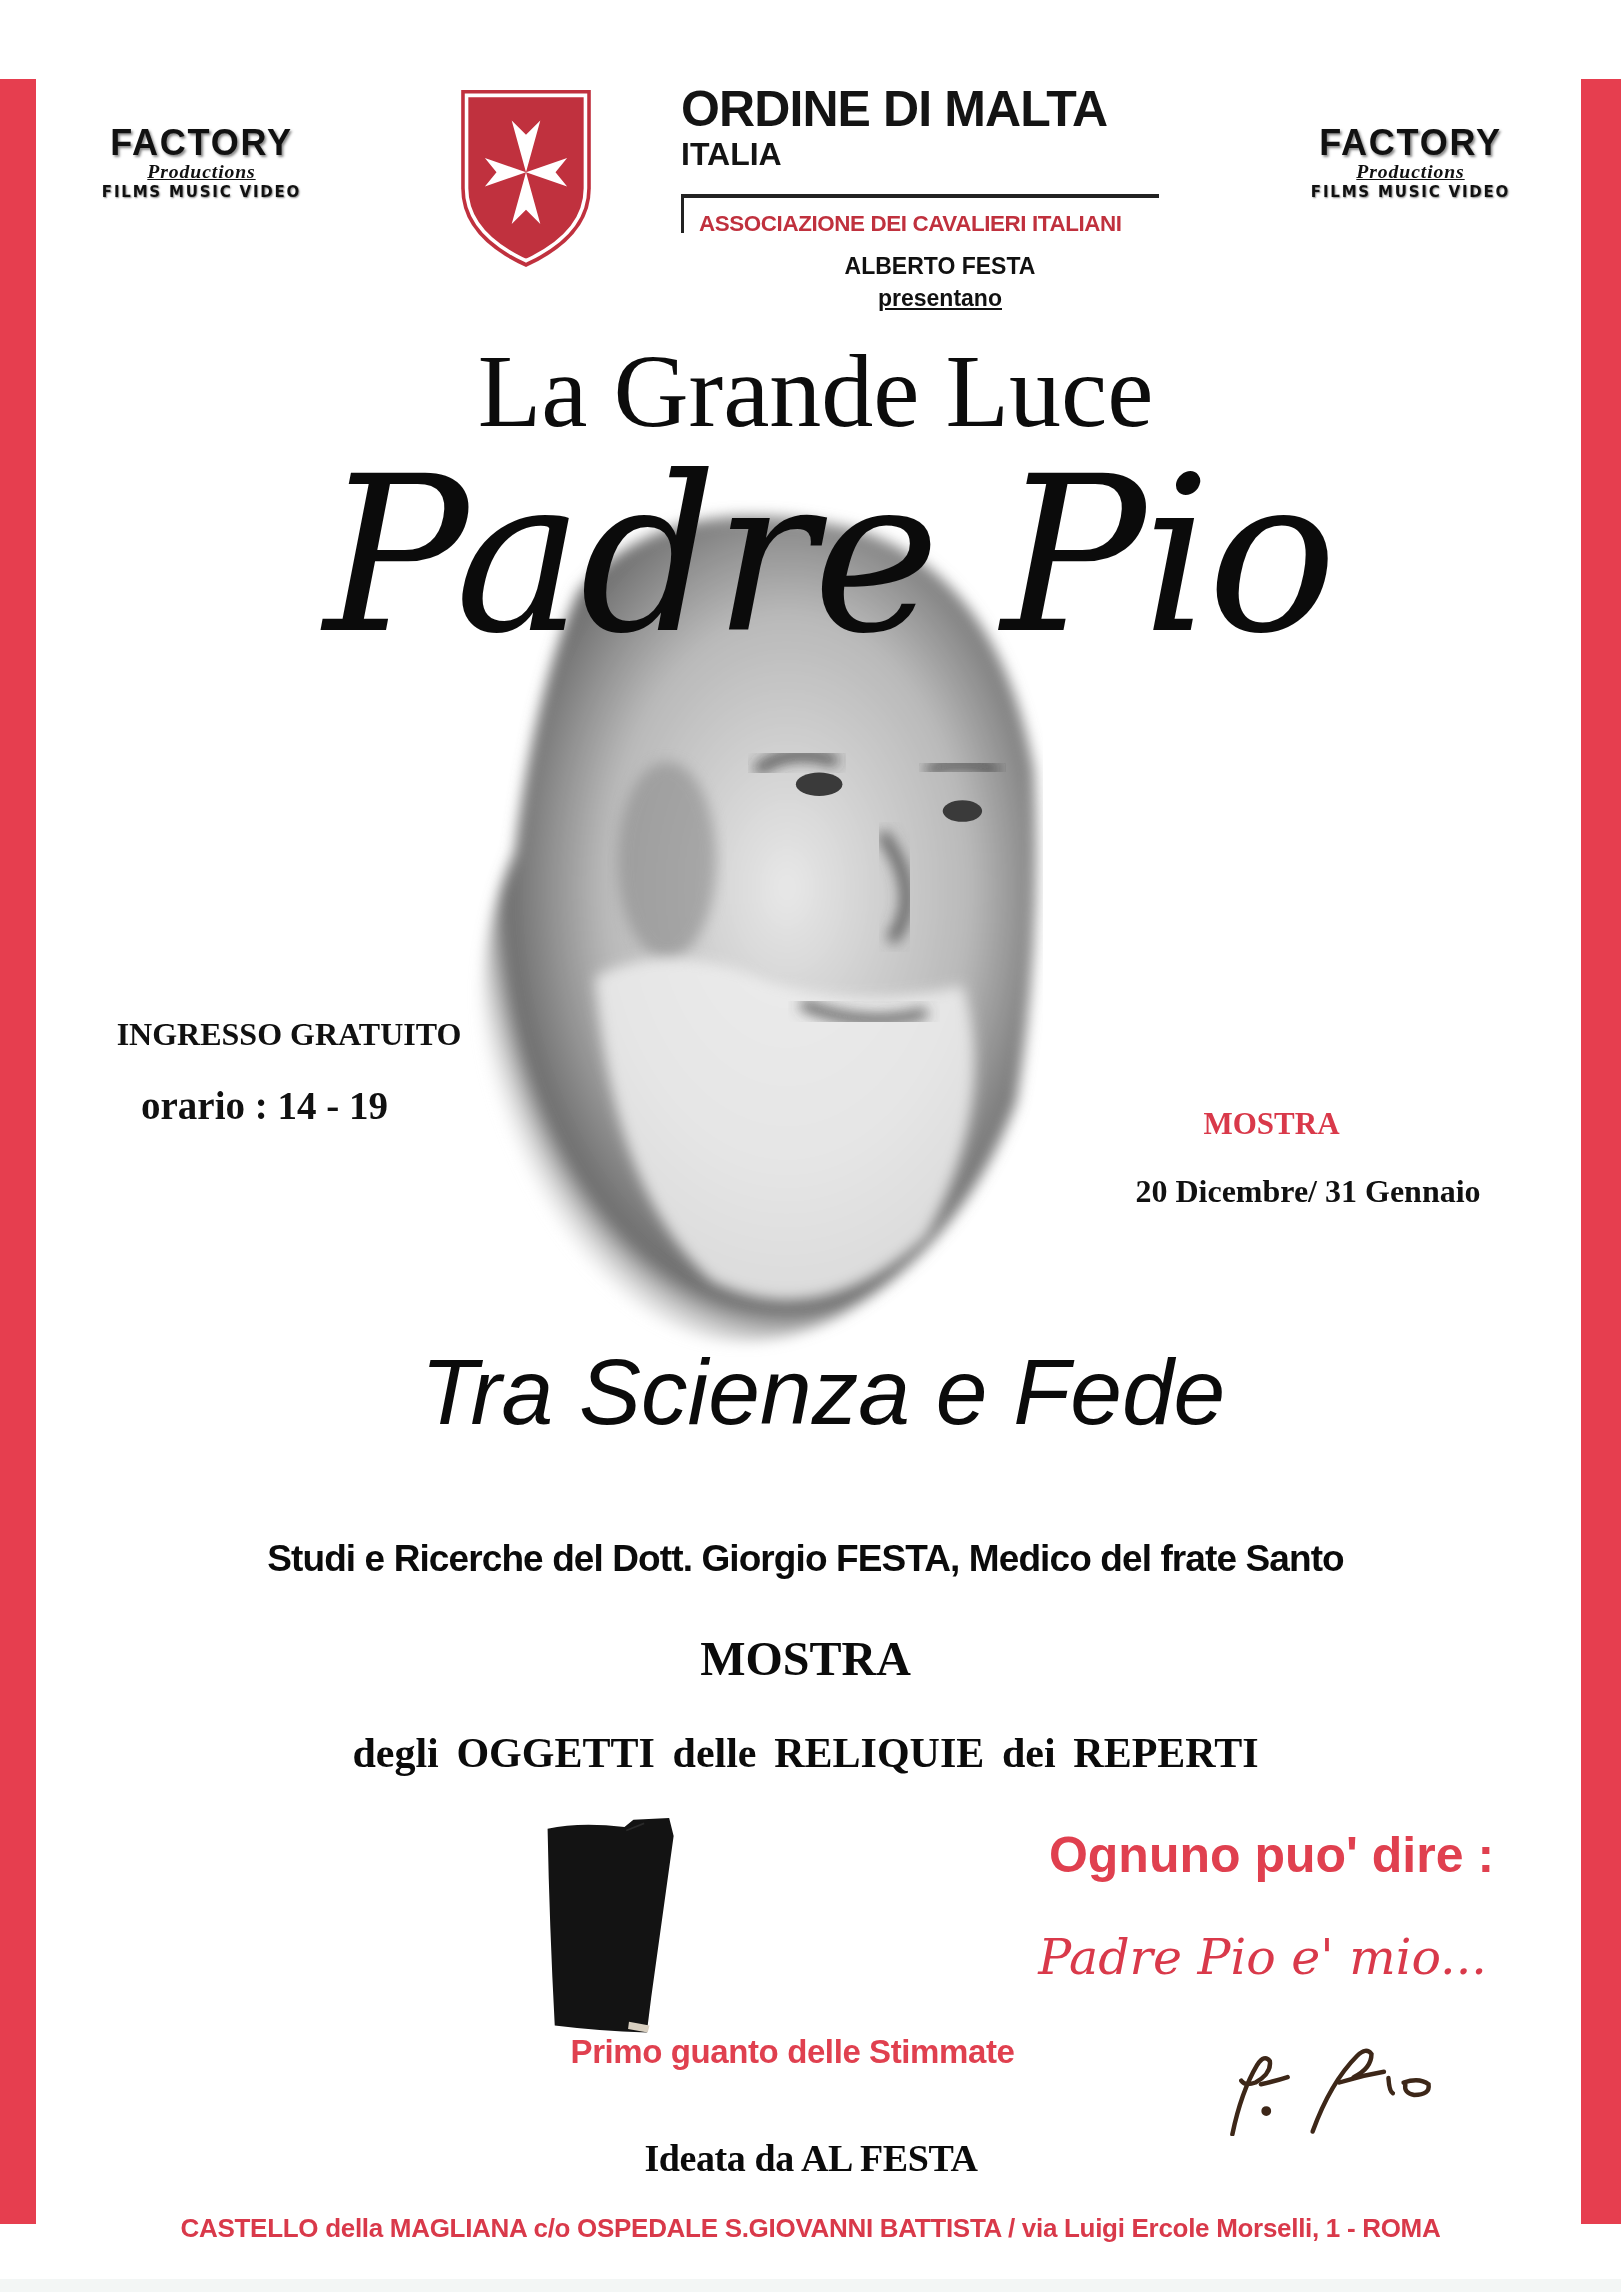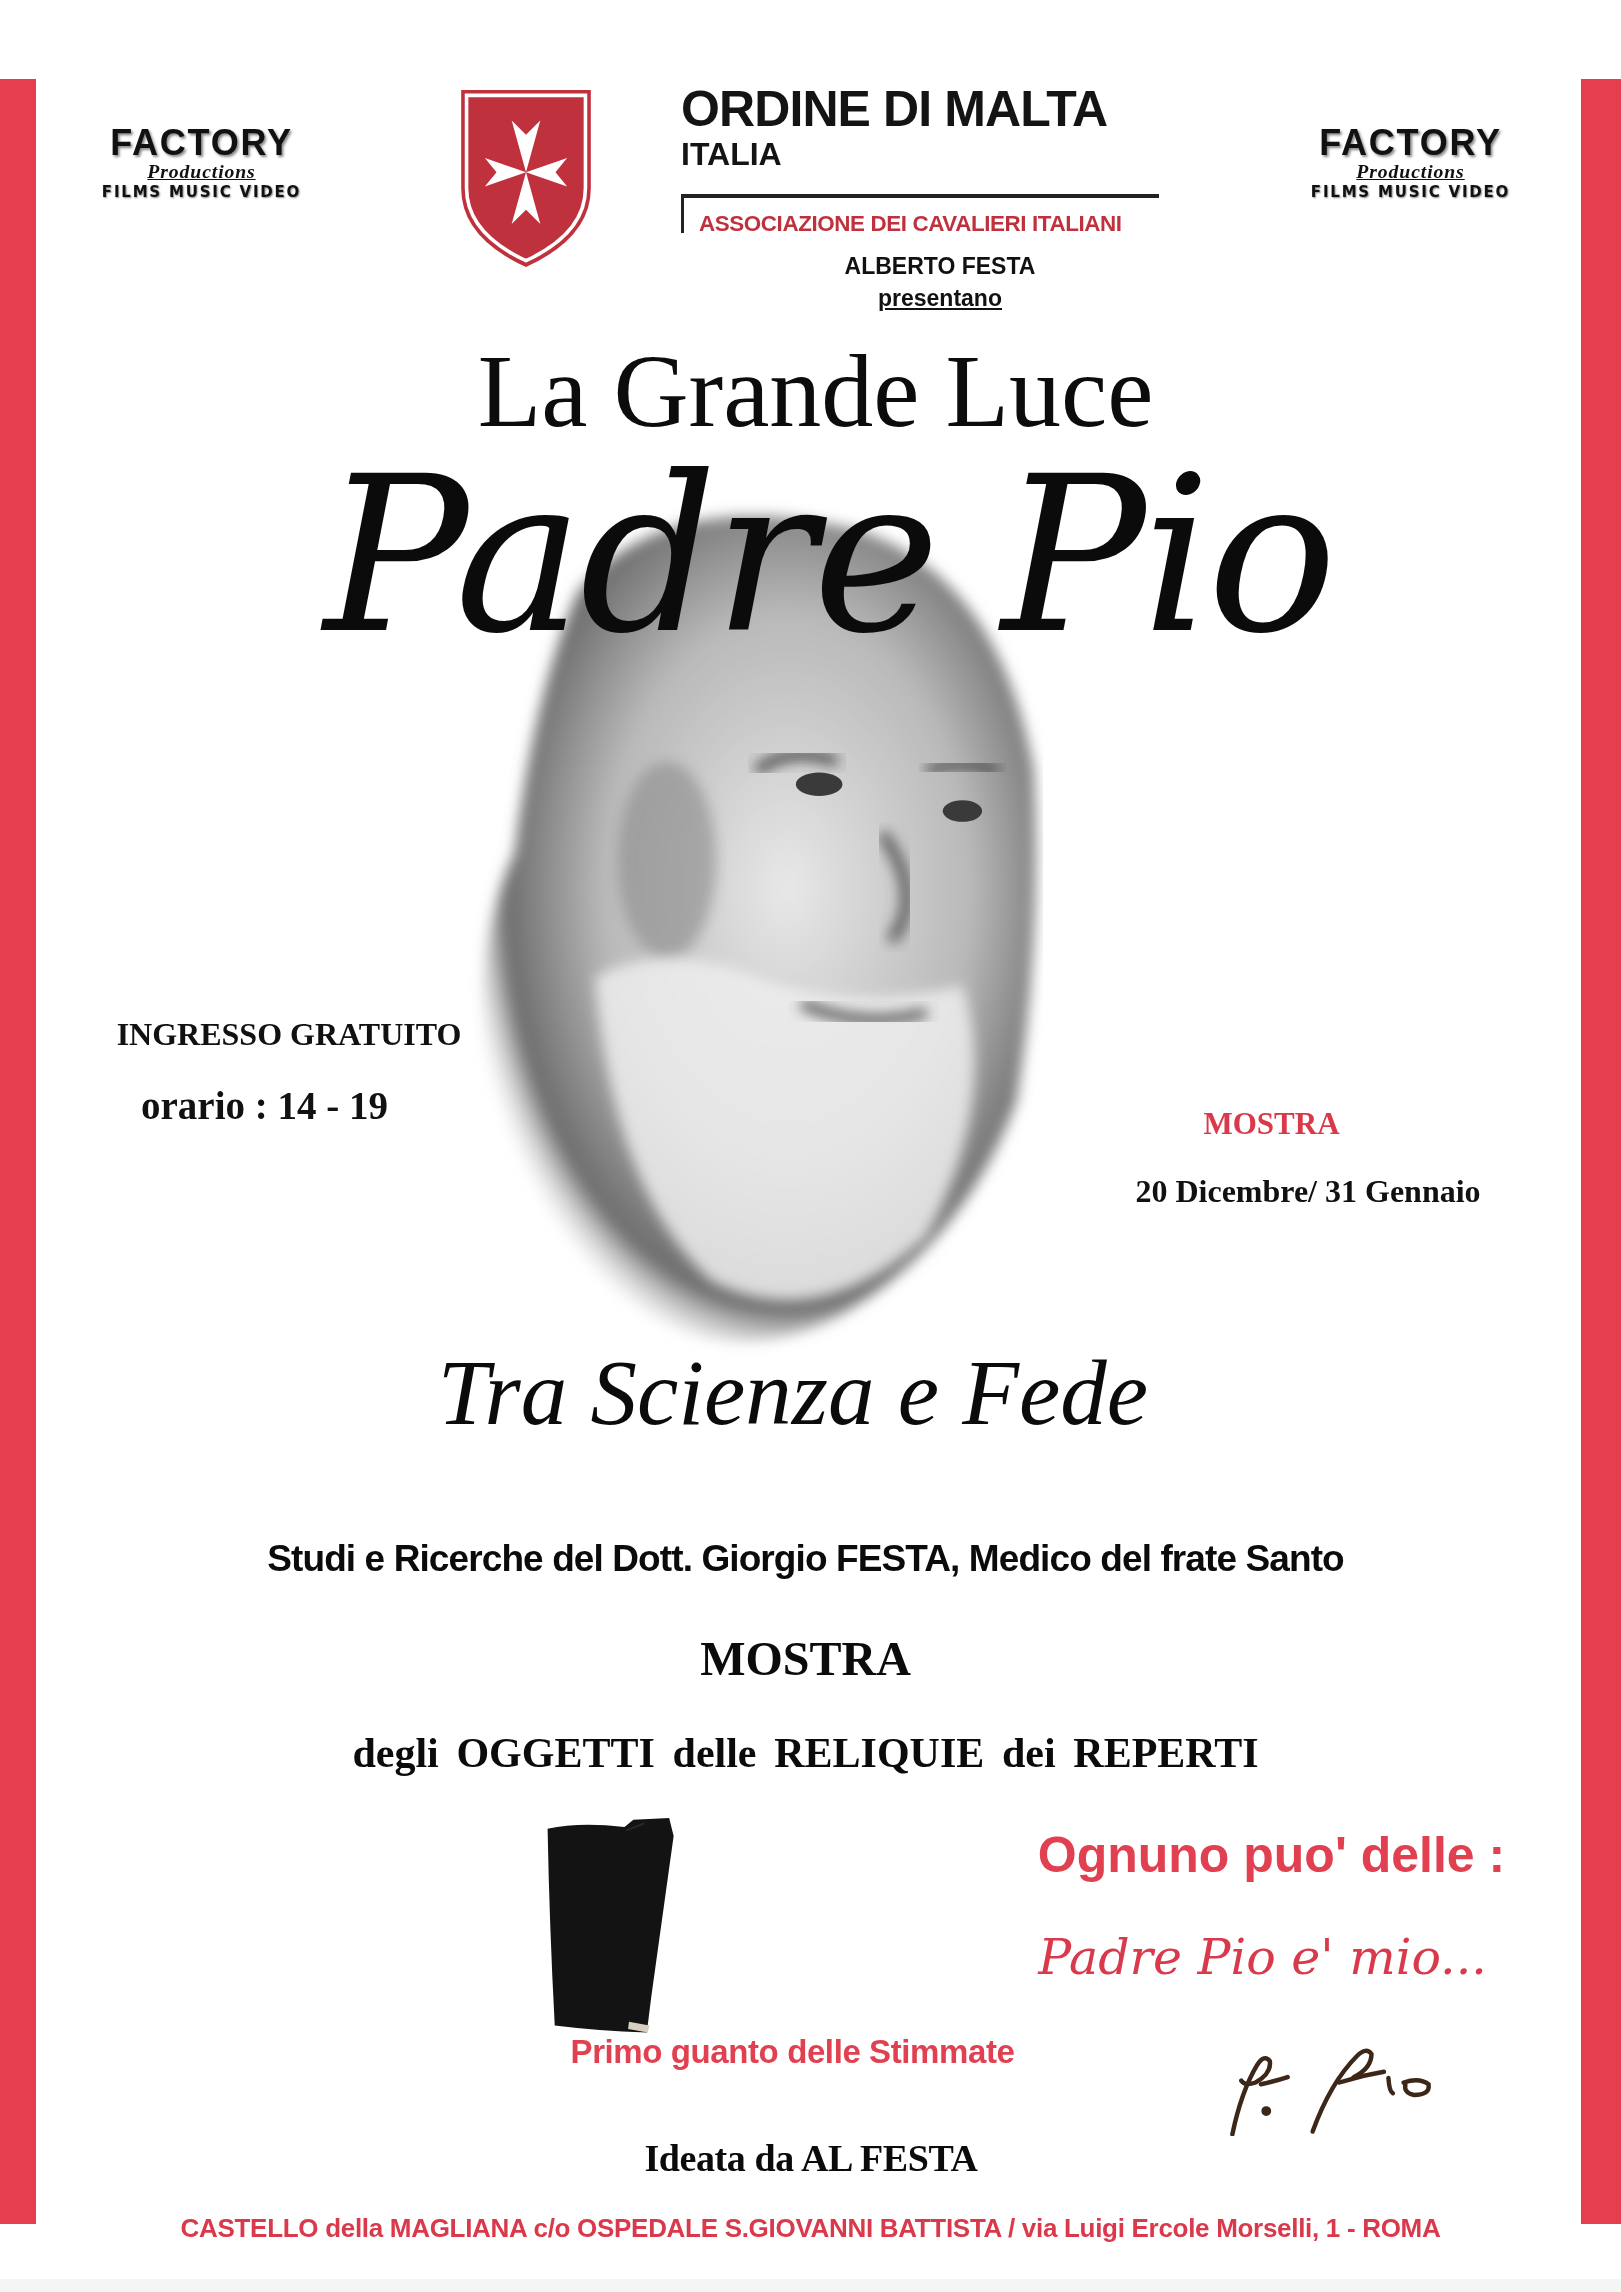--- a/index.html
+++ b/index.html
@@ -48,21 +48,21 @@
   #portrait { left: 461px; top: 475px; width: 582px; height: 905px; }
 
   #title-script { left: 206px; top: 439px; width: 1245px; text-align: center; font-family: "DejaVu Serif", serif; font-style: italic; font-size: 215px; line-height: 233px; color: #0b0b0b; letter-spacing: -3.6px; }
 
   #ingresso { left: 56px; top: 1016px; width: 466px; text-align: center; font-family: "Liberation Serif", serif; font-weight: bold; font-size: 32px; line-height: 36px; color: #111; }
   #orario { left: 54px; top: 1084px; width: 421px; text-align: center; font-family: "Liberation Serif", serif; font-weight: bold; font-size: 39px; line-height: 43px; color: #111; }
 
   #mostra-red { left: 1146px; top: 1106px; width: 251px; text-align: center; font-family: "Liberation Serif", serif; font-weight: bold; font-size: 31px; line-height: 36px; color: #d9394a; }
   #dates { left: 1057px; top: 1173px; width: 502px; text-align: center; font-family: "Liberation Serif", serif; font-weight: bold; font-size: 32px; line-height: 36px; color: #111; }
 
-  #subtitle-script { left: 278px; top: 1339px; width: 1030px; text-align: center; font-family: Liberation Serif, serif; font-style: italic; font-size: 93px; line-height: 107px; color: #0b0b0b; }
+  #subtitle-script { left: 308px; top: 1339px; width: 1030px; text-align: center; font-family: Liberation Sans, sans-serif; font-style: italic; font-size: 93px; line-height: 107px; color: #0b0b0b; }
 
   #studi { left: 134px; top: 1536px; width: 1343px; text-align: center; font-family: "Liberation Sans", sans-serif; font-weight: bold; font-size: 37px; line-height: 45px; color: #0b0b0b; letter-spacing: -0.9px; }
   #mostra-black { left: 537px; top: 1632px; width: 537px; text-align: center; font-family: "Liberation Serif", serif; font-weight: bold; font-size: 48px; line-height: 54px; color: #0b0b0b; }
   #oggetti { left: 134px; top: 1728px; width: 1343px; text-align: center; font-family: "Liberation Serif", serif; font-weight: bold; font-size: 42px; line-height: 50px; color: #0b0b0b; word-spacing: 7.2px; }
 
   
   #glove { left: 544px; top: 1818px; width: 152px; height: 219px; }
 
   #ognuno { left: 994px; top: 1827px; width: 555px; text-align: center; font-family: "Liberation Sans", sans-serif; font-weight: bold; font-size: 50px; line-height: 57px; color: #e0404f; }
   #mio-script { left: 967px; top: 1917px; width: 591px; text-align: center; font-family: "DejaVu Serif", serif; font-style: italic; font-size: 49px; line-height: 81px; color: #d9394a; }
@@ -147,21 +147,21 @@
 <div id="studi" class="abs">Studi e Ricerche del Dott. Giorgio FESTA, Medico del frate Santo</div>
 <div id="mostra-black" class="abs">MOSTRA</div>
 <div id="oggetti" class="abs">degli OGGETTI   delle RELIQUIE   dei REPERTI</div>
 
 <svg id="glove" class="abs" viewBox="0 0 170 245">
   <path d="M4 12 Q40 4 90 10 L100 2 L140 0 L145 20 L120 200 L115 240 Q60 238 12 232 Q6 120 4 12 Z" fill="#131313"></path>
   <path d="M92 14 L112 6" stroke="#2a2a2a" stroke-width="2"></path>
   <path d="M95 228 L118 232 L116 240 L94 236 Z" fill="#d8cfc0"></path>
 </svg>
 
-<div id="ognuno" class="abs">Ognuno puo' delle :</div>
+<div id="ognuno" class="abs">Ognuno puo' dire :</div>
 <div id="mio-script" class="abs">Padre Pio e' mio...</div>
 <div id="guanto" class="abs">Primo guanto delle Stimmate</div>
 
 <svg id="signature" class="abs" viewBox="0 0 270 120">
   <g fill="none" stroke="#3d2718" stroke-width="5" stroke-linecap="round">
     <path d="M30 118 Q40 70 58 40 Q66 28 72 36 Q74 50 56 60 Q44 64 40 58"></path>
     <path d="M62 62 Q80 58 92 54"></path>
     <circle cx="68" cy="92" r="3" fill="#3d2718"></circle>
     <path d="M120 115 Q140 60 170 30 Q180 20 186 28 Q186 44 166 54"></path>
     <path d="M150 60 Q175 52 200 48"></path>

